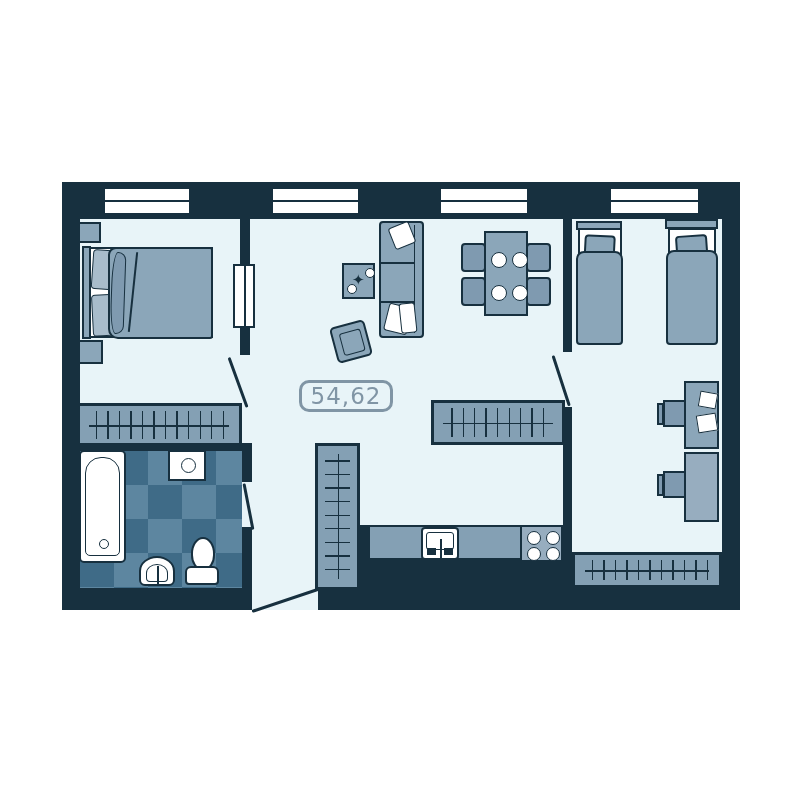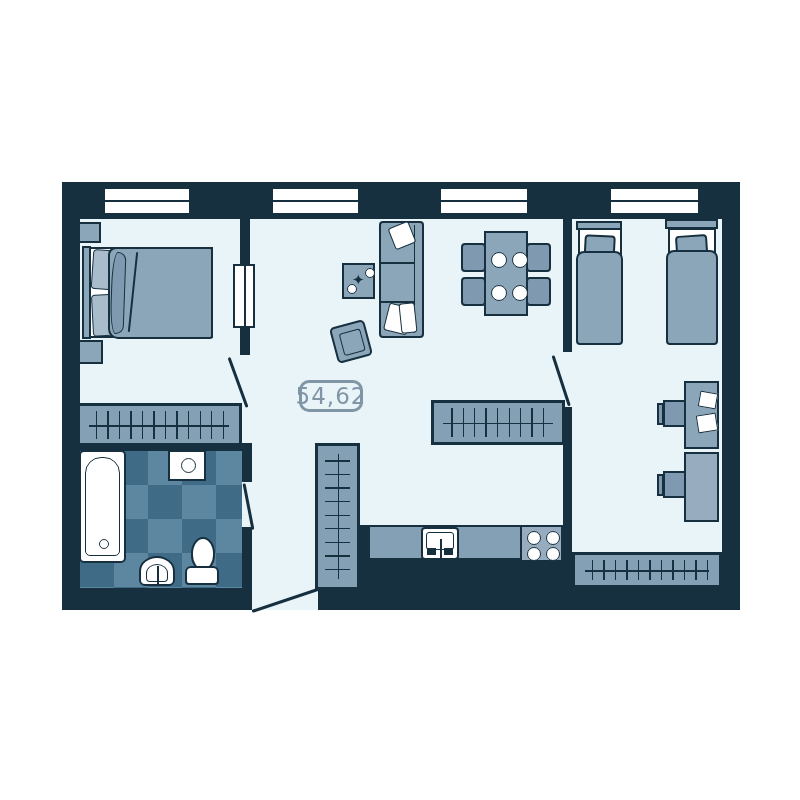--- a/index.html
+++ b/index.html
@@ -107,21 +107,21 @@
       <div class="abs furn" style="left:280px;top:81px;width:33px;height:36px;">
         <div style="position:absolute;left:8px;top:8px;color:var(--c-wall);font-size:15px;line-height:15px;">✦</div>
         <div class="circ" style="left:3px;top:19px;width:8px;height:8px;"></div>
         <div class="circ" style="left:21px;top:3px;width:8px;height:8px;"></div>
       </div>
 
       <div class="abs furn" style="left:271px;top:141px;width:36px;height:37px;border-radius:5px;transform:rotate(-15deg);">
         <div class="abs" style="left:6px;top:6px;right:4px;bottom:4px;border:1.5px solid var(--c-wall);border-radius:3px;background:var(--c-furniture);"></div>
       </div>
 
-      <div class="abs area-badge" style="left:237px;top:198px;width:64px;height:32px;">
+      <div class="abs area-badge" style="left:237px;top:198px;width:94px;height:32px;">
         <span>54,62</span>
       </div>
     </div>
 
     <div>
       <div class="abs furn-d" style="left:399px;top:61px;width:25px;height:29px;border-radius:4px;"></div>
       <div class="abs furn-d" style="left:399px;top:95px;width:25px;height:29px;border-radius:4px;"></div>
       <div class="abs furn-d" style="left:464px;top:61px;width:25px;height:29px;border-radius:4px;"></div>
       <div class="abs furn-d" style="left:464px;top:95px;width:25px;height:29px;border-radius:4px;"></div>
       <div class="abs furn" style="left:422px;top:49px;width:44px;height:85px;">

